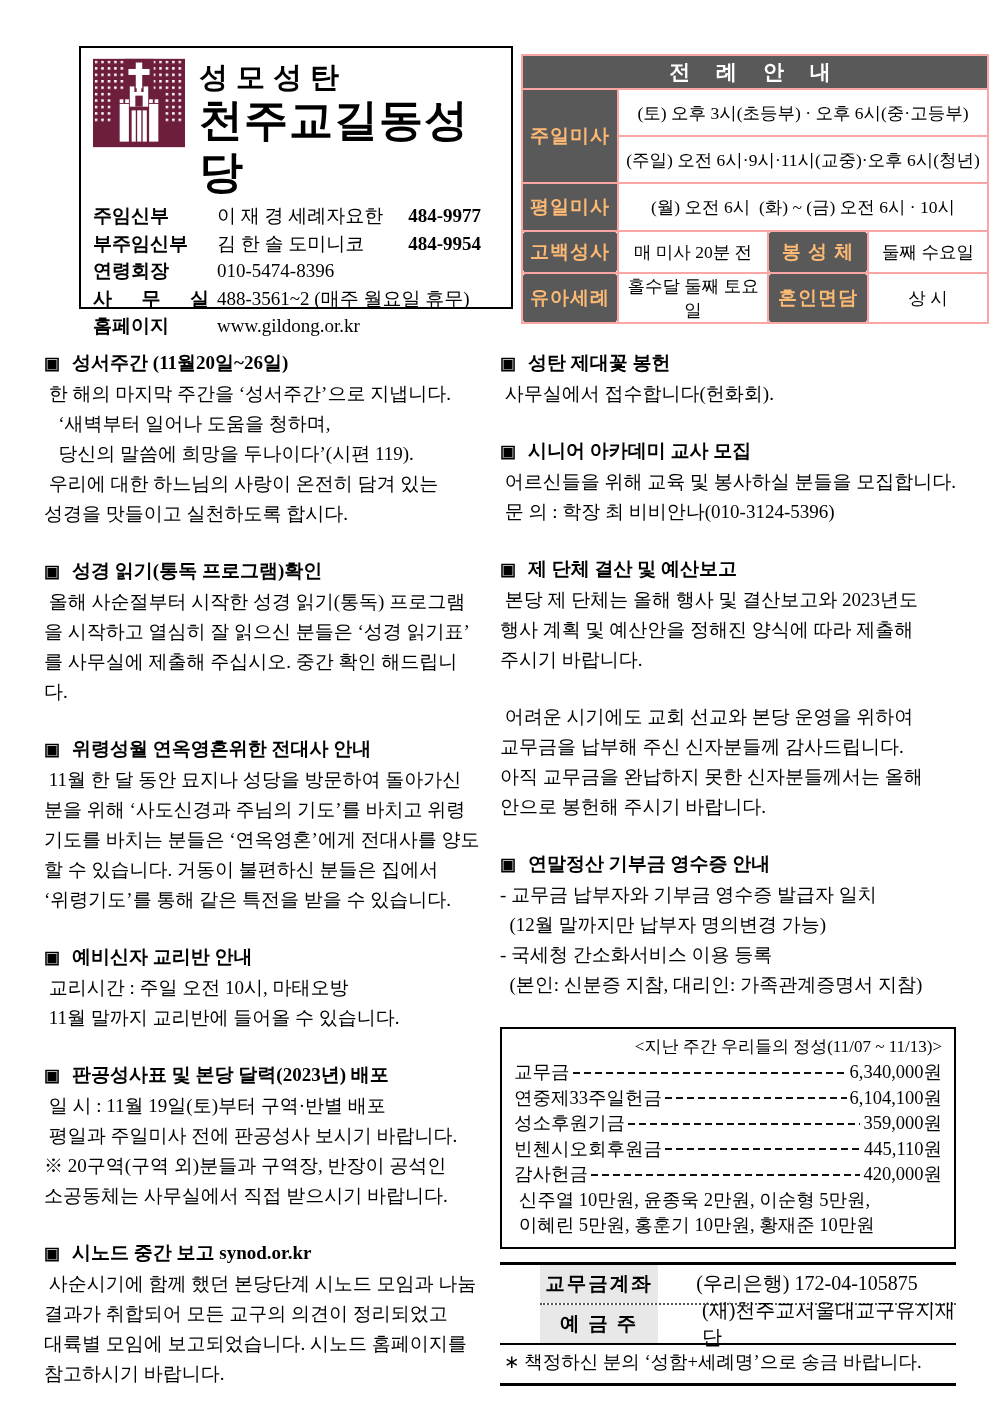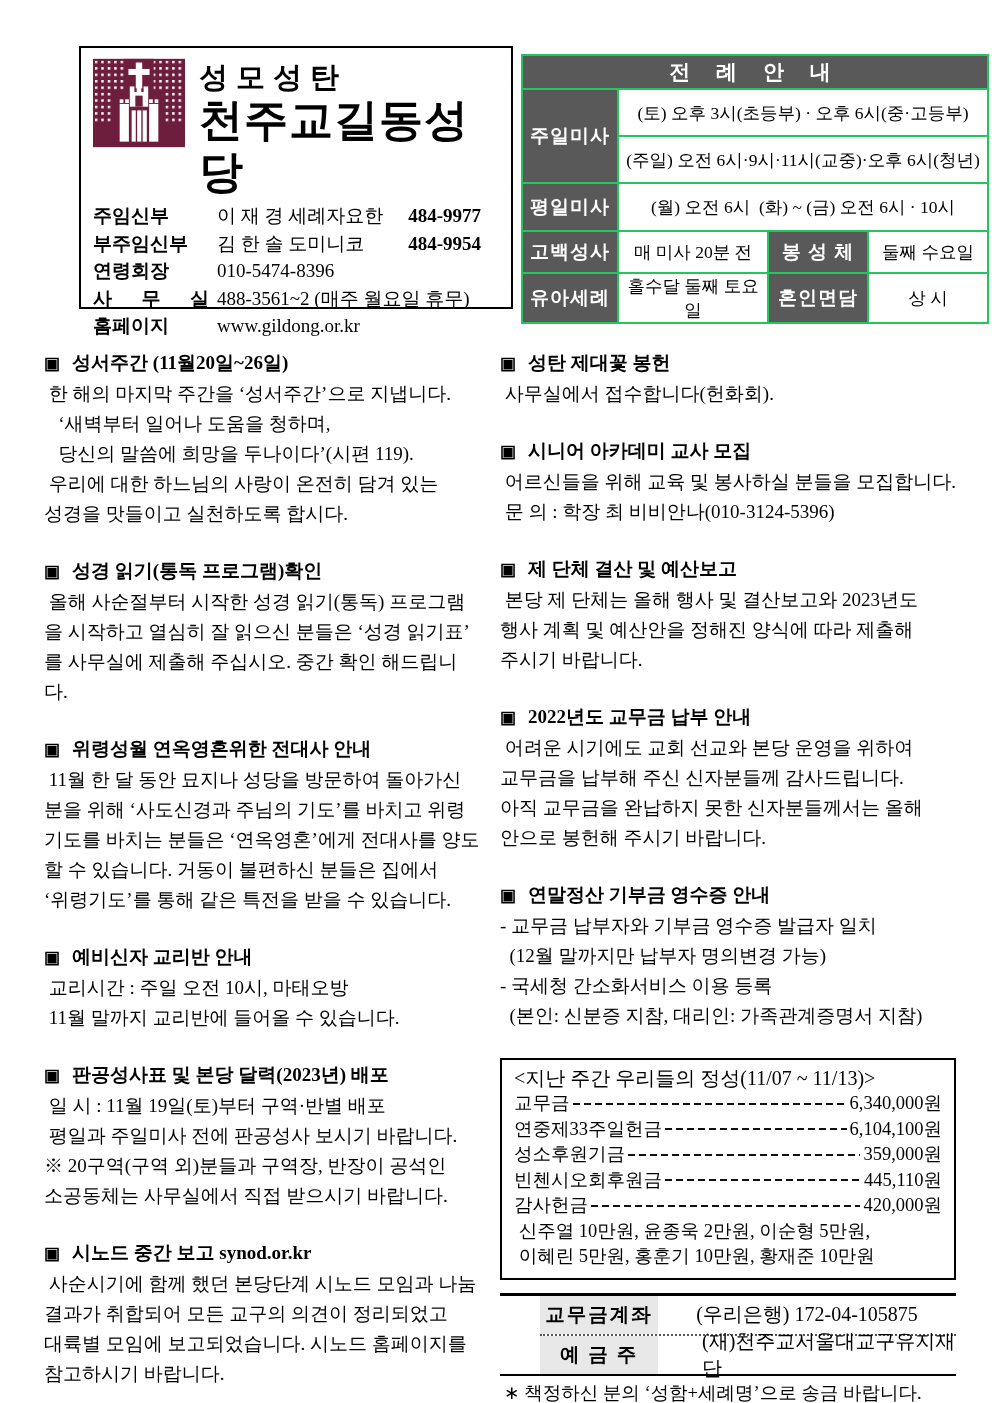--- a/index.html
+++ b/index.html
@@ -20,41 +20,41 @@
   .t-big   { font-family:"Liberation Sans", sans-serif; font-weight:bold; font-size:44px; letter-spacing:1px; line-height:52px; }
   .addr { font-size:19px; line-height:28px; margin-left:94px; white-space:pre-wrap; }
   .c-row { display:flex; font-size:19px; line-height:27.5px; align-items:baseline; }
   .c-label { width:116px; flex:0 0 auto; font-family:"Liberation Sans", sans-serif; font-weight:bold;
              text-align:justify; text-align-last:justify; white-space:pre-wrap; }
   .c-val { margin-left:8px; white-space:pre-wrap; }
   .c-phone { margin-left:auto; padding-right:24px;font-weight:bold; }
   
   .lit-wrap { margin-left:8px; margin-top:8px; }
   table.lit { border-collapse:collapse; width:466px; table-layout:fixed; }
-  table.lit td { border:2px solid #22c55e; text-align:center; vertical-align:middle; padding:0 2px; }
+  table.lit td { border:2px solid #fca5a5; text-align:center; vertical-align:middle; padding:0 2px; }
   table.lit .th { background:#595959; color:#fff; font-family:"Liberation Sans", sans-serif;
                   font-weight:bold; font-size:21px; letter-spacing:10px; height:32px; }
-  table.lit .lbl { background:#595959; color:#ffffff; font-family:"Liberation Sans", sans-serif;
+  table.lit .lbl { background:#595959; color:#fdba74; font-family:"Liberation Sans", sans-serif;
                    font-weight:bold; font-size:19px; letter-spacing:1px; }
   table.lit .val { font-size:17.5px; white-space:pre-wrap; }
   tr.r-mass td { height:45px; }
   tr.r-week td { height:46px; }
-  tr.r-bot  td { height:40px; }
+  tr.r-bot  td { height:40px;border-radius:6px; }
   
   .main { display:flex; gap:20px; margin-top:24px; }
   .col-left  { width:436px; flex:0 0 auto; }
   .col-right { width:456px; flex:0 0 auto; }
   .sec { margin-bottom:27px; }
   .sec-title { font-size:19px; font-weight:bold; line-height:30px; white-space:pre-wrap; }
   .blt { margin-right:12px; font-size:17px; }
   .ln { font-size:19px; line-height:30px; white-space:pre-wrap; }
   
   .obox { box-sizing:border-box; width:456px; border:2px solid #000; padding:5px 12px 8px;
           margin-top:8px; }
-  .obox-title { text-align:left; font-size:20px; line-height:26px; white-space:pre-wrap; }
+  .obox-title { text-align:right; font-size:17px; line-height:26px; white-space:pre-wrap; }
   .orow { display:flex; align-items:center; font-size:18.5px; line-height:25.5px; }
   .orow .leader { flex:1; height:2px; margin:0 3px;
           background:repeating-linear-gradient(90deg,#111 0 7px,transparent 7px 11px); }
   .oamt { white-space:nowrap; }
   .othx { font-size:18.5px; line-height:25.5px; white-space:pre-wrap; }
   
   .abox { box-sizing:border-box; width:456px; margin-top:13px;
           border-top:3px solid #000; border-bottom:3px solid #000; }
   .arows { border-bottom:2px solid #000;padding-left:40px; }
   .arow { display:flex; height:38px; align-items:stretch; }
@@ -242,21 +242,20 @@
       </section>
 
       <section class="sec">
         <div class="sec-title"><span class="blt">▣</span><span>제 단체 결산 및 예산보고</span></div>
         <div class="ln"> 본당 제 단체는 올해 행사 및 결산보고와 2023년도</div>
         <div class="ln">행사 계획 및 예산안을 정해진 양식에 따라 제출해</div>
         <div class="ln">주시기 바랍니다.</div>
       </section>
 
       <section class="sec">
-        <div class="sec-title"><span class="blt">▣</span><span>2022년도 교무금 납부 안내</span></div>
         <div class="ln"> 어려운 시기에도 교회 선교와 본당 운영을 위하여</div>
         <div class="ln">교무금을 납부해 주신 신자분들께 감사드립니다.</div>
         <div class="ln">아직 교무금을 완납하지 못한 신자분들께서는 올해</div>
         <div class="ln">안으로 봉헌해 주시기 바랍니다.</div>
       </section>
 
       <section class="sec">
         <div class="sec-title"><span class="blt">▣</span><span>연말정산 기부금 영수증 안내</span></div>
         <div class="ln">- 교무금 납부자와 기부금 영수증 발급자 일치</div>
         <div class="ln">  (12월 말까지만 납부자 명의변경 가능)</div>

